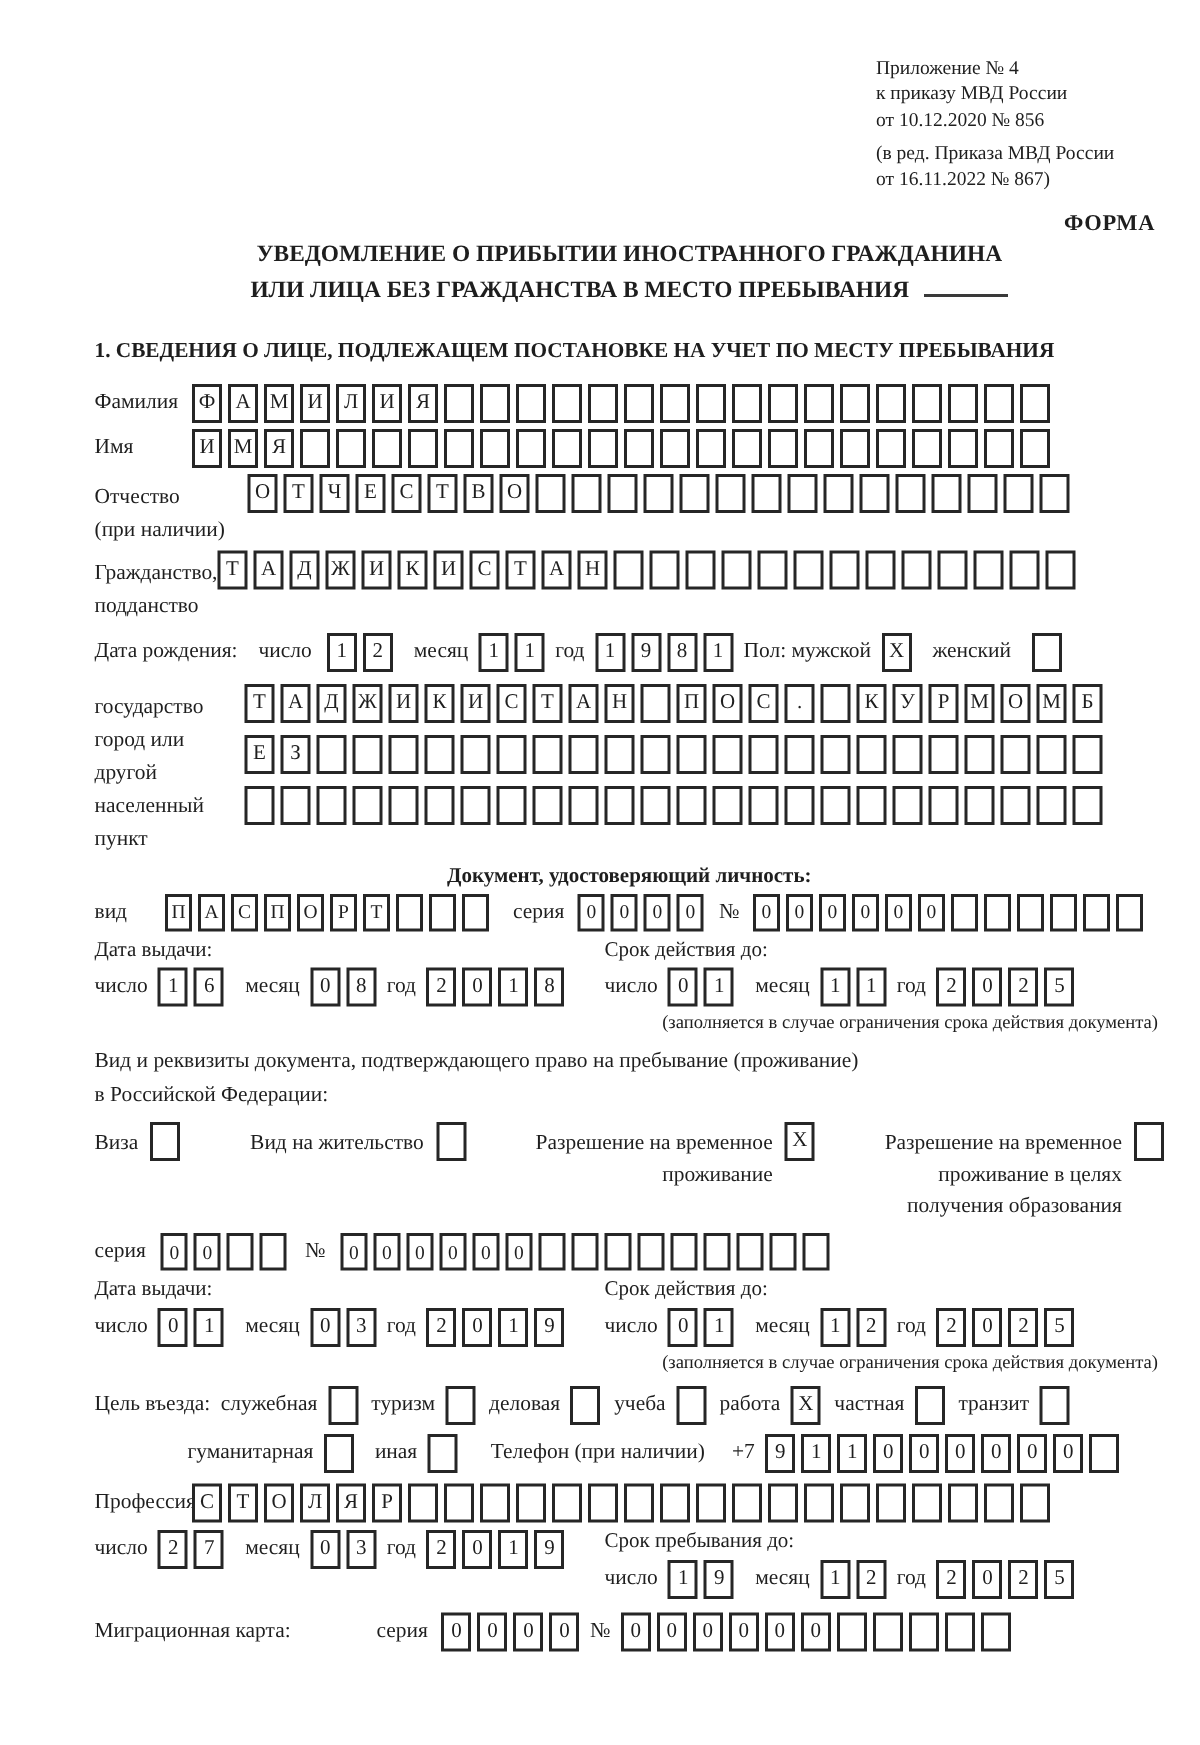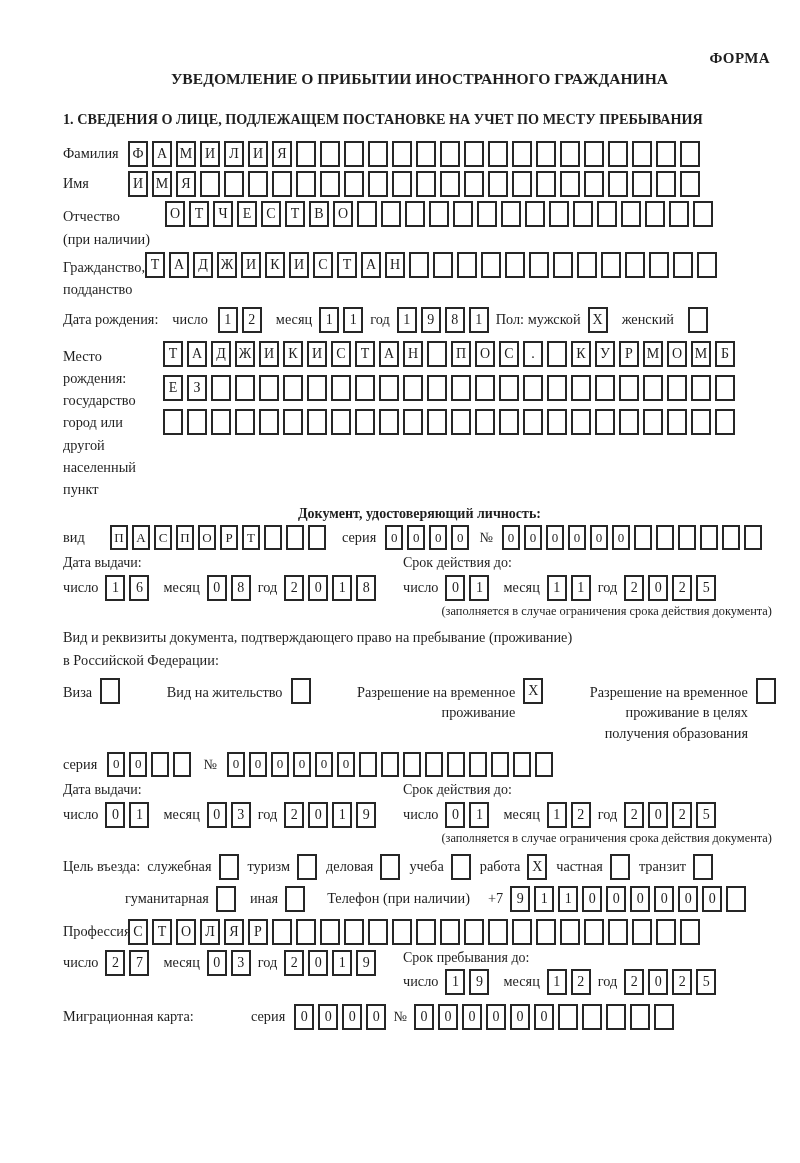--- a/index.html
+++ b/index.html
@@ -45,25 +45,35 @@
   .purp{display:flex;align-items:flex-start;margin-top:8px}
   .purp .plbl{padding-top:4px;margin-right:7px}
   .purp .pbox{margin-right:9px}
   .ind{margin-left:62px}
 </style>
 </head>
 <body>
 
 <div class="page">
 
+  <div class="hdr">
+    <div>Приложение № 4</div>
+    <div>к приказу МВД России</div>
+    <div>от 10.12.2020 № 856</div>
+    <div>(в ред. Приказа МВД России</div>
+    <div>от 16.11.2022 № 867)</div>
+  </div>
 
   <div class="forma">ФОРМА</div>
 
   <div class="title">
     <div>УВЕДОМЛЕНИЕ О ПРИБЫТИИ ИНОСТРАННОГО ГРАЖДАНИНА</div>
+    <div>
+      <span>ИЛИ ЛИЦА БЕЗ ГРАЖДАНСТВА В МЕСТО ПРЕБЫВАНИЯ</span><span class="uline"></span>
+    </div>
   </div>
 
   <div class="sec">1. СВЕДЕНИЯ О ЛИЦЕ, ПОДЛЕЖАЩЕМ ПОСТАНОВКЕ НА УЧЕТ ПО МЕСТУ ПРЕБЫВАНИЯ</div>
 
   <div class="row" style="margin-top:13px">
     <div class="lbl w65">Фамилия</div>
     <div class="boxes">
         <span class="box">Ф</span>
         <span class="box">А</span>
         <span class="box">М</span>
@@ -210,21 +220,20 @@
         <span class="box">X</span>
       </span>
     <span class="inlbl mlt">женский</span>
     <span class="boxes mlt">
         <span class="box"></span>
       </span>
   </div>
 
   <div class="row" style="margin-top:8px">
     <div class="lbl w100 stack" style="line-height:1.6">
-      <span>Место рождения:</span>
       <span>государство</span>
       <span>город или другой</span>
       <span>населенный пункт</span>
     </div>
     <div class="colstack">
       <div class="boxes">
           <span class="box">Т</span>
           <span class="box">А</span>
           <span class="box">Д</span>
           <span class="box">Ж</span>

